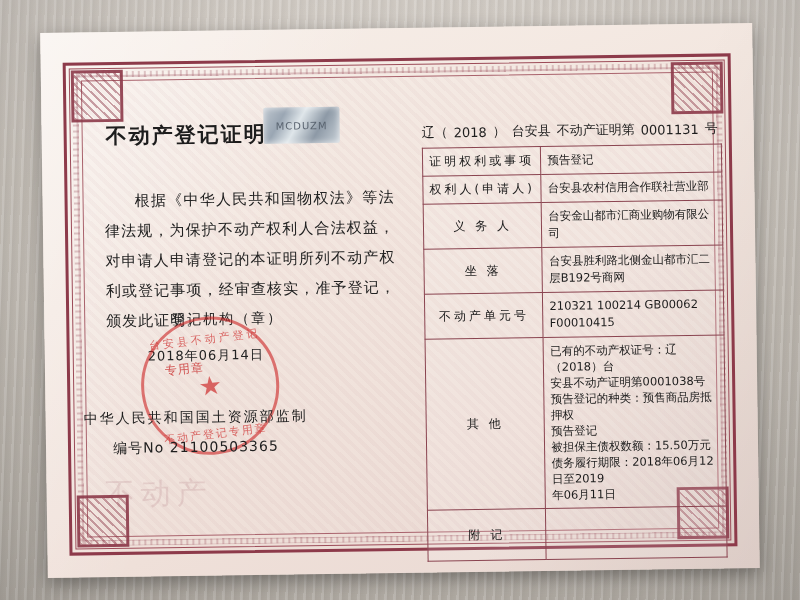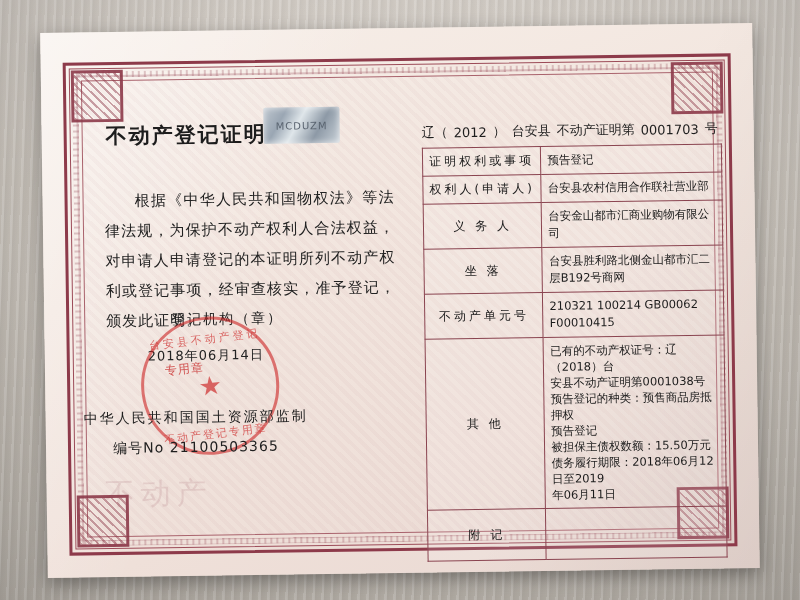--- a/index.html
+++ b/index.html
@@ -222,25 +222,25 @@
   </div>
   <div id="seal-overlay">专用章</div>
 
   <div id="ministry">中华人民共和国国土资源部监制</div>
   <div id="serial">编号No 21100503365</div>
   <div class="watermark">不动产</div>
 
   <div id="right">
     <div id="head-row">
       <span>辽（</span>
-      <span>2012</span>
+      <span>2018</span>
       <span>）</span>
       <span>台安县</span>
       <span class="big">不动产证明第</span>
-      <span>0001703</span>
+      <span>0001131</span>
       <span>号</span>
     </div>
 
     <table id="info">
       <tbody>
         <tr>
           <td class="lbl">证明权利或事项</td>
           <td class="val">预告登记</td>
         </tr>
         <tr>

